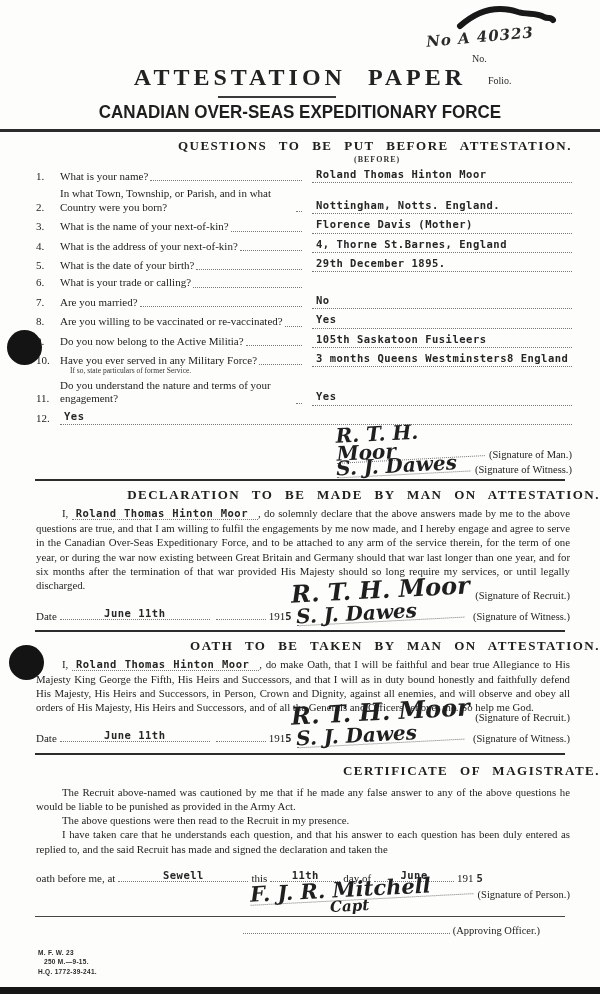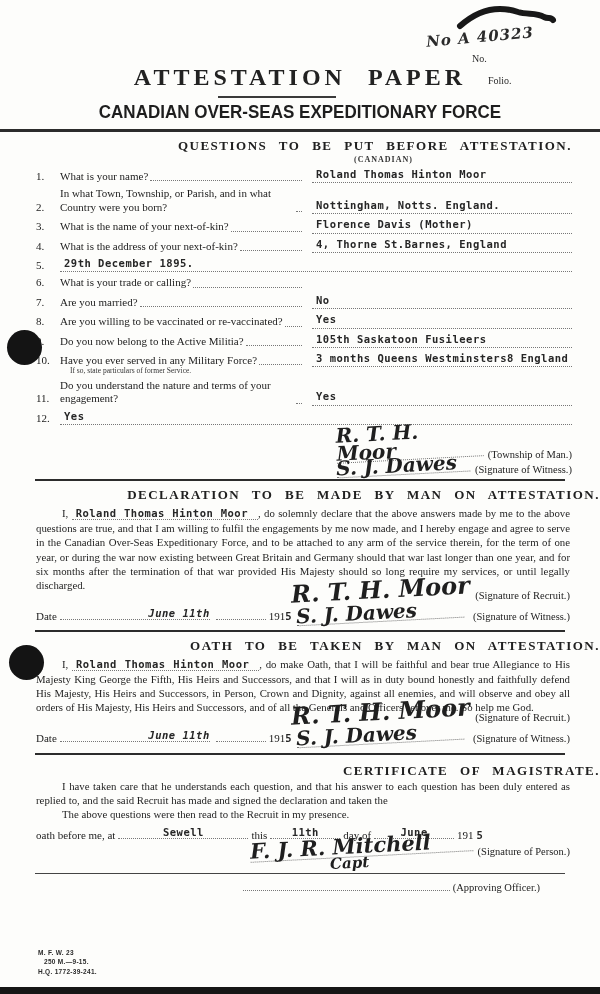--- a/index.html
+++ b/index.html
@@ -71,25 +71,25 @@
     margin:3px 30px 0 36px; font-size:10.8px; line-height:1.32;
     text-align:justify; color:#1e1e1e;
   }
   .body-par .lead-in { margin-left:26px; }
   .inline-name { border-bottom:1px dotted #777; padding:0 10px 0 4px; }
   
   .sig-row { display:flex; justify-content:flex-end; align-items:flex-end; margin:-12px 30px 0 36px; position:relative; }
   .sig-row .script { font-size:24px; line-height:0.85; }
   .date-row { display:flex; align-items:flex-end; margin:2px 30px 0 36px; font-size:11px; }
   .dotfill { border-bottom:1px dotted #777; margin:0 3px 2px 3px; }
-  .du-value { width:150px; text-align:right;font-style:italic; }
+  .du-value { width:150px; text-align:center; }
   .du-gap { width:50px; }
   .date-row .script { font-size:20px; line-height:0.9; border-bottom:1px dotted #777; flex:1; margin:0 4px; }
   
-  .oath-line { display:flex; align-items:flex-end; margin:5px 30px 0 36px; font-size:11px; }
+  .oath-line { display:flex; align-items:flex-end; margin:13px 30px 0 36px; font-size:11px; }
   .justice-row { display:flex; align-items:flex-end; margin:-4px 30px 0 250px; }
   .justice-row .script { font-size:21px; line-height:0.9; flex:1; border-bottom:1px dotted #777; }
   .justice-sub { margin:-3px 30px 0 330px; }
   .justice-sub .script { font-size:15px; }
   
   .certify-par { margin:8px 30px 0 62px; font-size:10.8px; }
   .approving-row { display:flex; align-items:flex-end; margin:8px 60px 0 240px; font-size:10.5px; }
   .approving-row .dotfill { flex:1; }
   
   .form-codes {
@@ -119,21 +119,21 @@
       <div>No.</div>
       <div class="folio">Folio.</div>
     </div>
     <div class="title-rule"></div>
     <h2 class="subtitle">CANADIAN OVER-SEAS EXPEDITIONARY FORCE</h2>
   </div>
   <div class="heavy-rule"></div>
 
   <div class="questions">
     <h3 class="sec-head">QUESTIONS TO BE PUT BEFORE ATTESTATION.</h3>
-    <div class="answers-label">(CANADIAN)</div>
+    <div class="answers-label">(BEFORE)</div>
 
     <div class="q-row">
       <span class="q-num">1.</span>
       <span class="q-text">
           <span class="qt">What is your name?</span>
           <span class="leader"></span>
         </span>
       <span class="q-answer"><span class="typed">Roland Thomas Hinton Moor</span></span>
     </div>
 
@@ -159,20 +159,24 @@
       <span class="q-num">4.</span>
       <span class="q-text">
           <span class="qt">What is the address of your next-of-kin?</span>
           <span class="leader"></span>
         </span>
       <span class="q-answer"><span class="typed">4, Thorne St.Barnes, England</span></span>
     </div>
 
     <div class="q-row">
       <span class="q-num">5.</span>
+      <span class="q-text">
+          <span class="qt">What is the date of your birth?</span>
+          <span class="leader"></span>
+        </span>
       <span class="q-answer"><span class="typed">29th December 1895.</span></span>
     </div>
 
     <div class="q-row">
       <span class="q-num">6.</span>
       <span class="q-text">
           <span class="qt">What is your trade or calling?</span>
           <span class="leader"></span>
         </span>
     </div>
@@ -224,21 +228,21 @@
     </div>
 
     <div class="q-row">
       <span class="q-num">12.</span>
       <span class="q-answer"><span class="typed">Yes</span></span>
     </div>
 
     <div class="q-sigs">
       <div class="q-sig-line">
         <span class="script">R. T. H. Moor</span>
-        <span class="sig-label">(Township of Man.)</span>
+        <span class="sig-label">(Signature of Man.)</span>
       </div>
       <div class="q-sig-line">
         <span class="script">S. J. Dawes</span>
         <span class="sig-label">(Signature of Witness.)</span>
       </div>
     </div>
   </div>
 
   <div class="mid-rule"></div>
   <div>
@@ -274,22 +278,23 @@
       <span>191</span>
       <span class="typed">5</span>
       <span class="script">S. J. Dawes</span>
       <span class="sig-label">(Signature of Witness.)</span>
     </div>
   </div>
 
   <div class="mid-rule" style="margin-top:9px;"></div>
   <div>
     <h3 class="sec-head" style="margin-top:8px;">CERTIFICATE OF MAGISTRATE.</h3>
+    <p class="body-par" style="margin-top:6px; text-indent:26px;">The Recruit above-named was cautioned by me that if he made any false answer to any of the above questions he would be liable to be punished as provided in the Army Act.</p>
+    <p class="body-par" style="margin-top:0; text-indent:26px;">The above questions were then read to the Recruit in my presence.</p>
     <p class="body-par" style="margin-top:0; text-indent:26px;">I have taken care that he understands each question, and that his answer to each question has been duly entered as replied to, and the said Recruit has made and signed the declaration and taken the</p>
-    <p class="body-par" style="margin-top:0; text-indent:26px;">The above questions were then read to the Recruit in my presence.</p>
     <div class="oath-line">
       <span>oath before me, at</span>
       <span class="dotfill" style="width:130px; text-align:center;"><span class="typed">Sewell</span></span>
       <span>this</span>
       <span class="dotfill" style="width:70px; text-align:center;"><span class="typed">11th</span></span>
       <span>day of</span>
       <span class="dotfill" style="width:80px; text-align:center;"><span class="typed">June</span></span>
       <span>191</span>
       <span class="typed" style="margin-left:3px;">5</span>
     </div>

